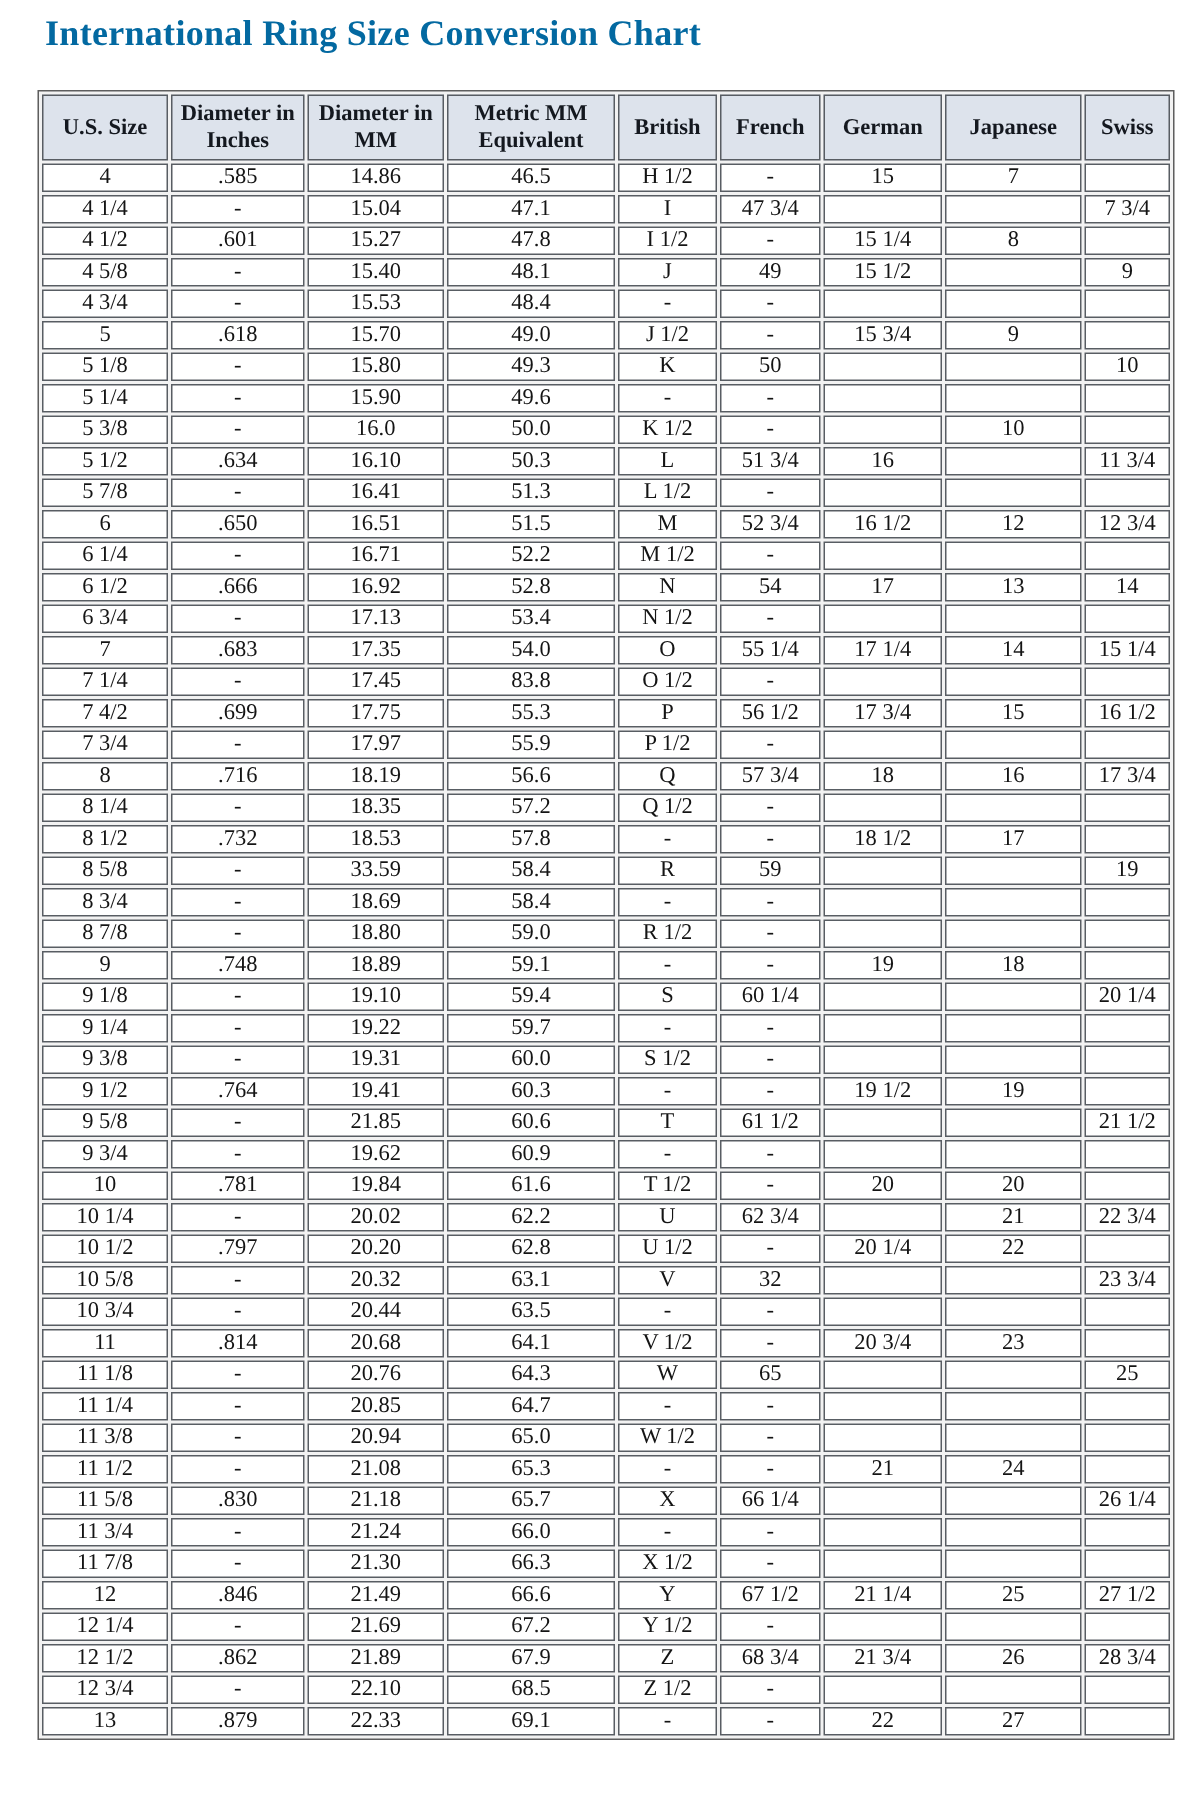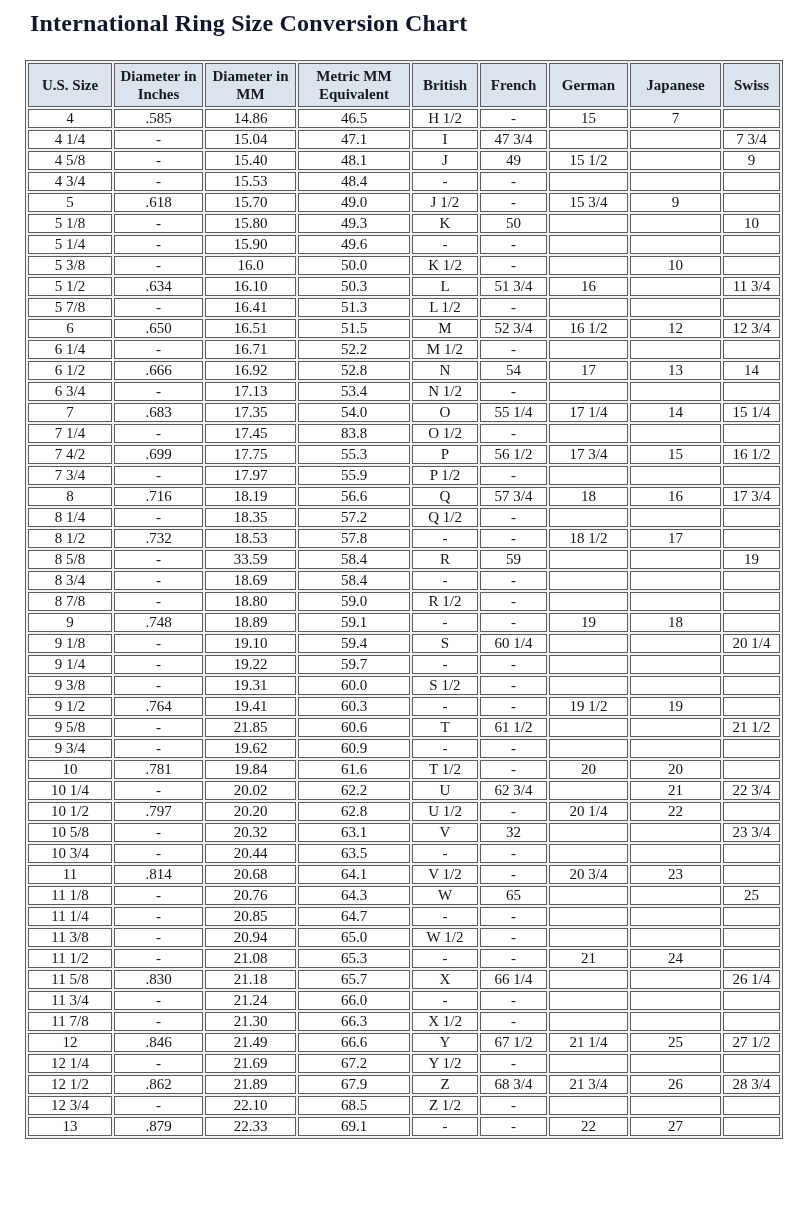--- a/index.html
+++ b/index.html
@@ -14,21 +14,21 @@
     width: 794px;
     height: 1213px;
     box-sizing: border-box;
     background: #ffffff;
   }
   h1.page-title {
     margin: 0;
     padding: 10px 0 0 30px;
     font-size: 24px;
     font-weight: bold;
-    color: #0f172a;
+    color: #0369a1;
     letter-spacing: 0.2px;
   }
   .table-wrap {
     margin: 23px 0 0 25px;
   }
   table.ring-table {
     table-layout: fixed;
     width: 745px;
     border-collapse: separate;
     border-spacing: 2px;
@@ -110,20 +110,31 @@
             <td>-</td>
             <td>15.04</td>
             <td>47.1</td>
             <td>I</td>
             <td>47 3/4</td>
             <td></td>
             <td></td>
             <td>7 3/4</td>
           </tr>
           <tr>
+            <td>4 1/2</td>
+            <td>.601</td>
+            <td>15.27</td>
+            <td>47.8</td>
+            <td>I 1/2</td>
+            <td>-</td>
+            <td>15 1/4</td>
+            <td>8</td>
+            <td></td>
+          </tr>
+          <tr>
             <td>4 5/8</td>
             <td>-</td>
             <td>15.40</td>
             <td>48.1</td>
             <td>J</td>
             <td>49</td>
             <td>15 1/2</td>
             <td></td>
             <td>9</td>
           </tr>

